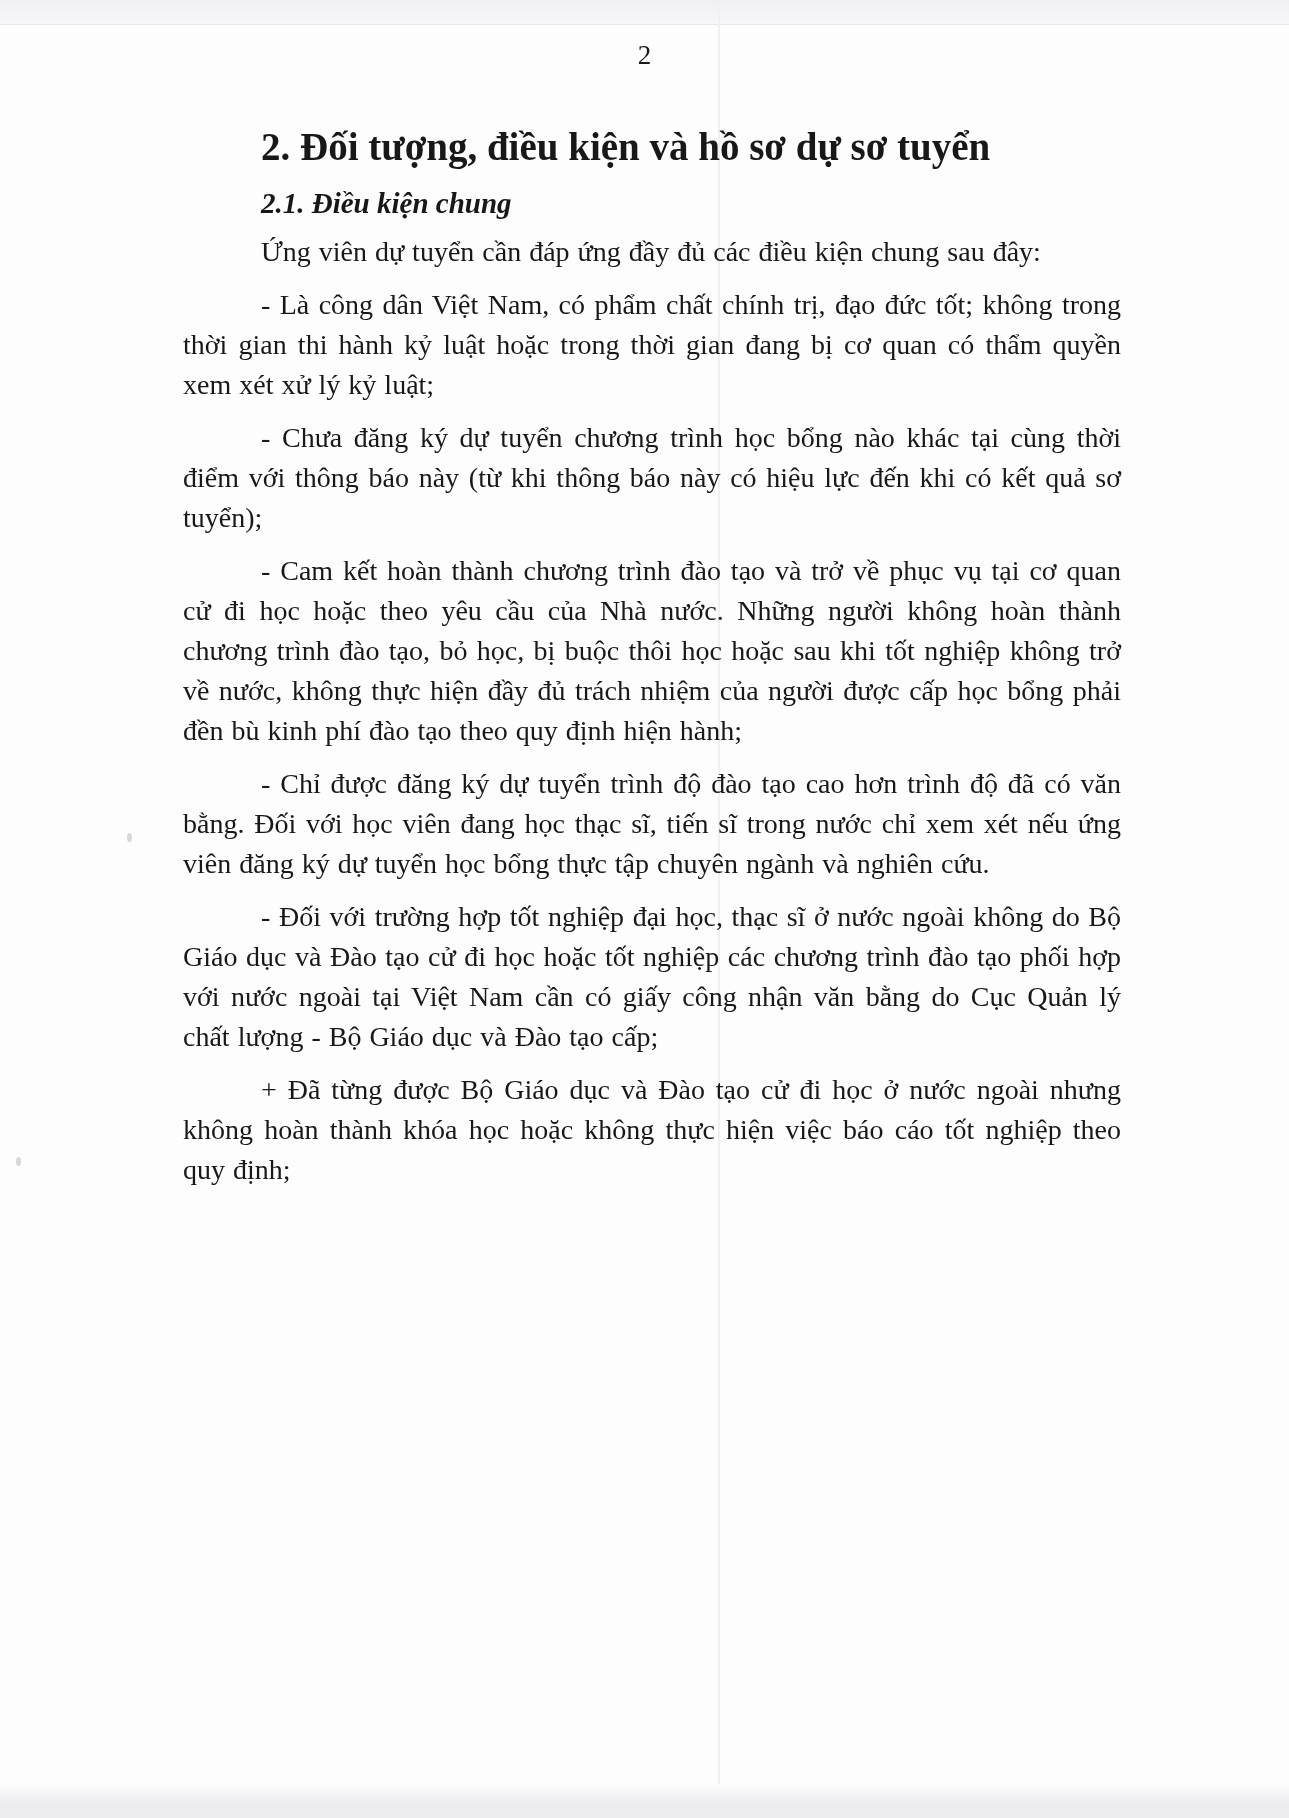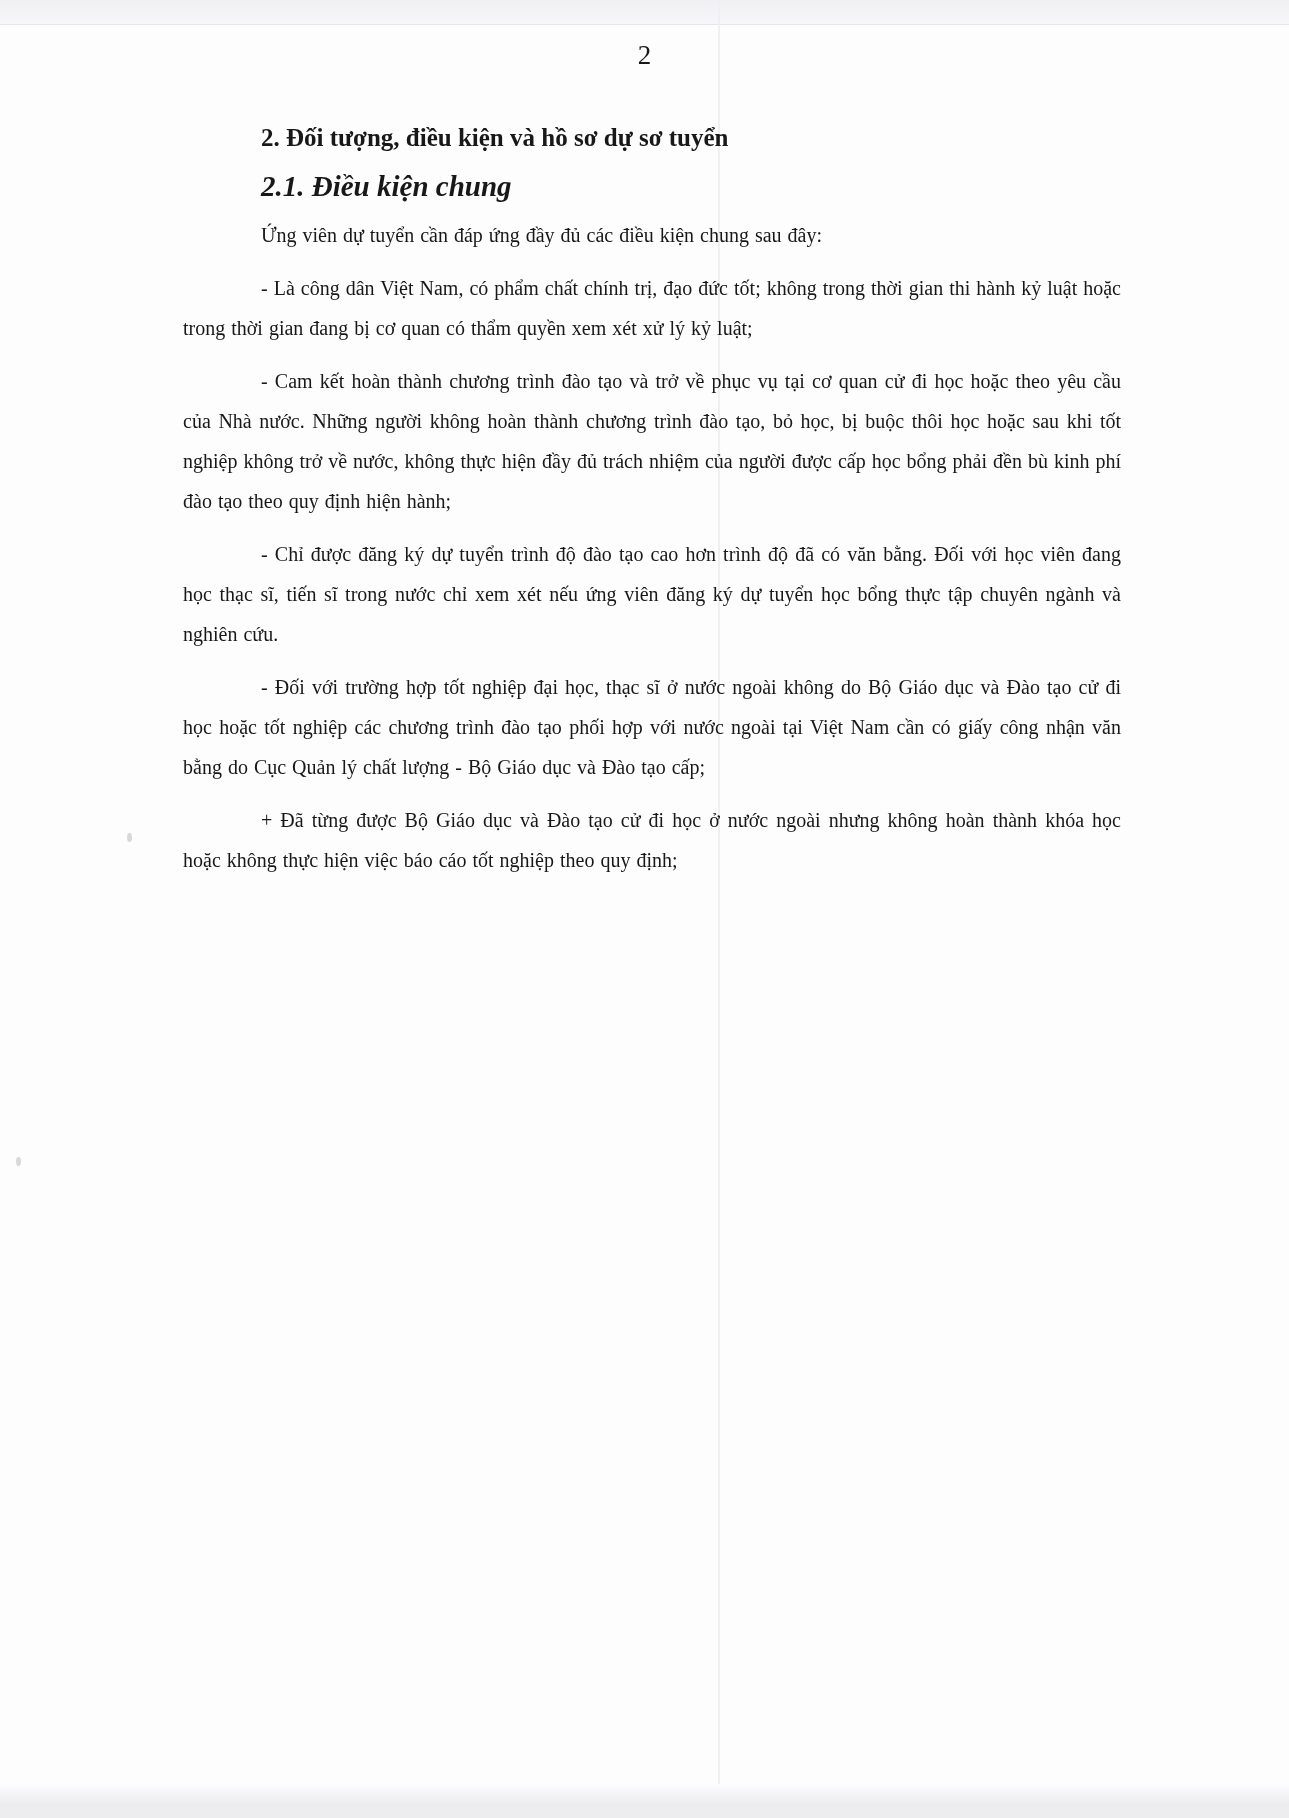--- a/index.html
+++ b/index.html
@@ -55,34 +55,34 @@
     text-align: center;
     font-size: 27px;
   }
   .content {
     position: absolute;
     top: 124px;
     left: 183px;
     width: 938px;
   }
   .heading {
-    font-size: 25px;
+    font-size: 39px;
     font-weight: bold;
     margin: 0 0 18px 0;
     text-indent: 78px;
   }
   .subheading {
     font-size: 29px;
     font-weight: bold;
     font-style: italic;
     margin: 0 0 12px 0;
     text-indent: 78px;
   }
   .body-paragraph {
-    font-size: 20px;
+    font-size: 28px;
     line-height: 40px;
     text-align: justify;
     text-indent: 78px;
     margin: 0 0 13px 0;
     word-spacing: 1px;
   }
 </style>
 </head>
 <body>
 
@@ -93,20 +93,21 @@
   <div class="scan-speck speck-2"></div>
 
   <div class="page-number">2</div>
 
   <div class="content">
     <h1 class="heading">2. Đối tượng, điều kiện và hồ sơ dự sơ tuyển</h1>
     <h2 class="subheading">2.1. Điều kiện chung</h2>
 
     <p class="body-paragraph">Ứng viên dự tuyển cần đáp ứng đầy đủ các điều kiện chung sau đây:</p>
     <p class="body-paragraph">- Là công dân Việt Nam, có phẩm chất chính trị, đạo đức tốt; không trong thời gian thi hành kỷ luật hoặc trong thời gian đang bị cơ quan có thẩm quyền xem xét xử lý kỷ luật;</p>
+    <p class="body-paragraph">- Chưa đăng ký dự tuyển chương trình học bổng nào khác tại cùng thời điểm với thông báo này (từ khi thông báo này có hiệu lực đến khi có kết quả sơ tuyển);</p>
     <p class="body-paragraph">- Cam kết hoàn thành chương trình đào tạo và trở về phục vụ tại cơ quan cử đi học hoặc theo yêu cầu của Nhà nước. Những người không hoàn thành chương trình đào tạo, bỏ học, bị buộc thôi học hoặc sau khi tốt nghiệp không trở về nước, không thực hiện đầy đủ trách nhiệm của người được cấp học bổng phải đền bù kinh phí đào tạo theo quy định hiện hành;</p>
     <p class="body-paragraph">- Chỉ được đăng ký dự tuyển trình độ đào tạo cao hơn trình độ đã có văn bằng. Đối với học viên đang học thạc sĩ, tiến sĩ trong nước chỉ xem xét nếu ứng viên đăng ký dự tuyển học bổng thực tập chuyên ngành và nghiên cứu.</p>
     <p class="body-paragraph">- Đối với trường hợp tốt nghiệp đại học, thạc sĩ ở nước ngoài không do Bộ Giáo dục và Đào tạo cử đi học hoặc tốt nghiệp các chương trình đào tạo phối hợp với nước ngoài tại Việt Nam cần có giấy công nhận văn bằng do Cục Quản lý chất lượng - Bộ Giáo dục và Đào tạo cấp;</p>
     <p class="body-paragraph">+ Đã từng được Bộ Giáo dục và Đào tạo cử đi học ở nước ngoài nhưng không hoàn thành khóa học hoặc không thực hiện việc báo cáo tốt nghiệp theo quy định;</p>
   </div>
 
   <div class="scan-edge-bottom"></div>
 </div>
 
 </body></html>

